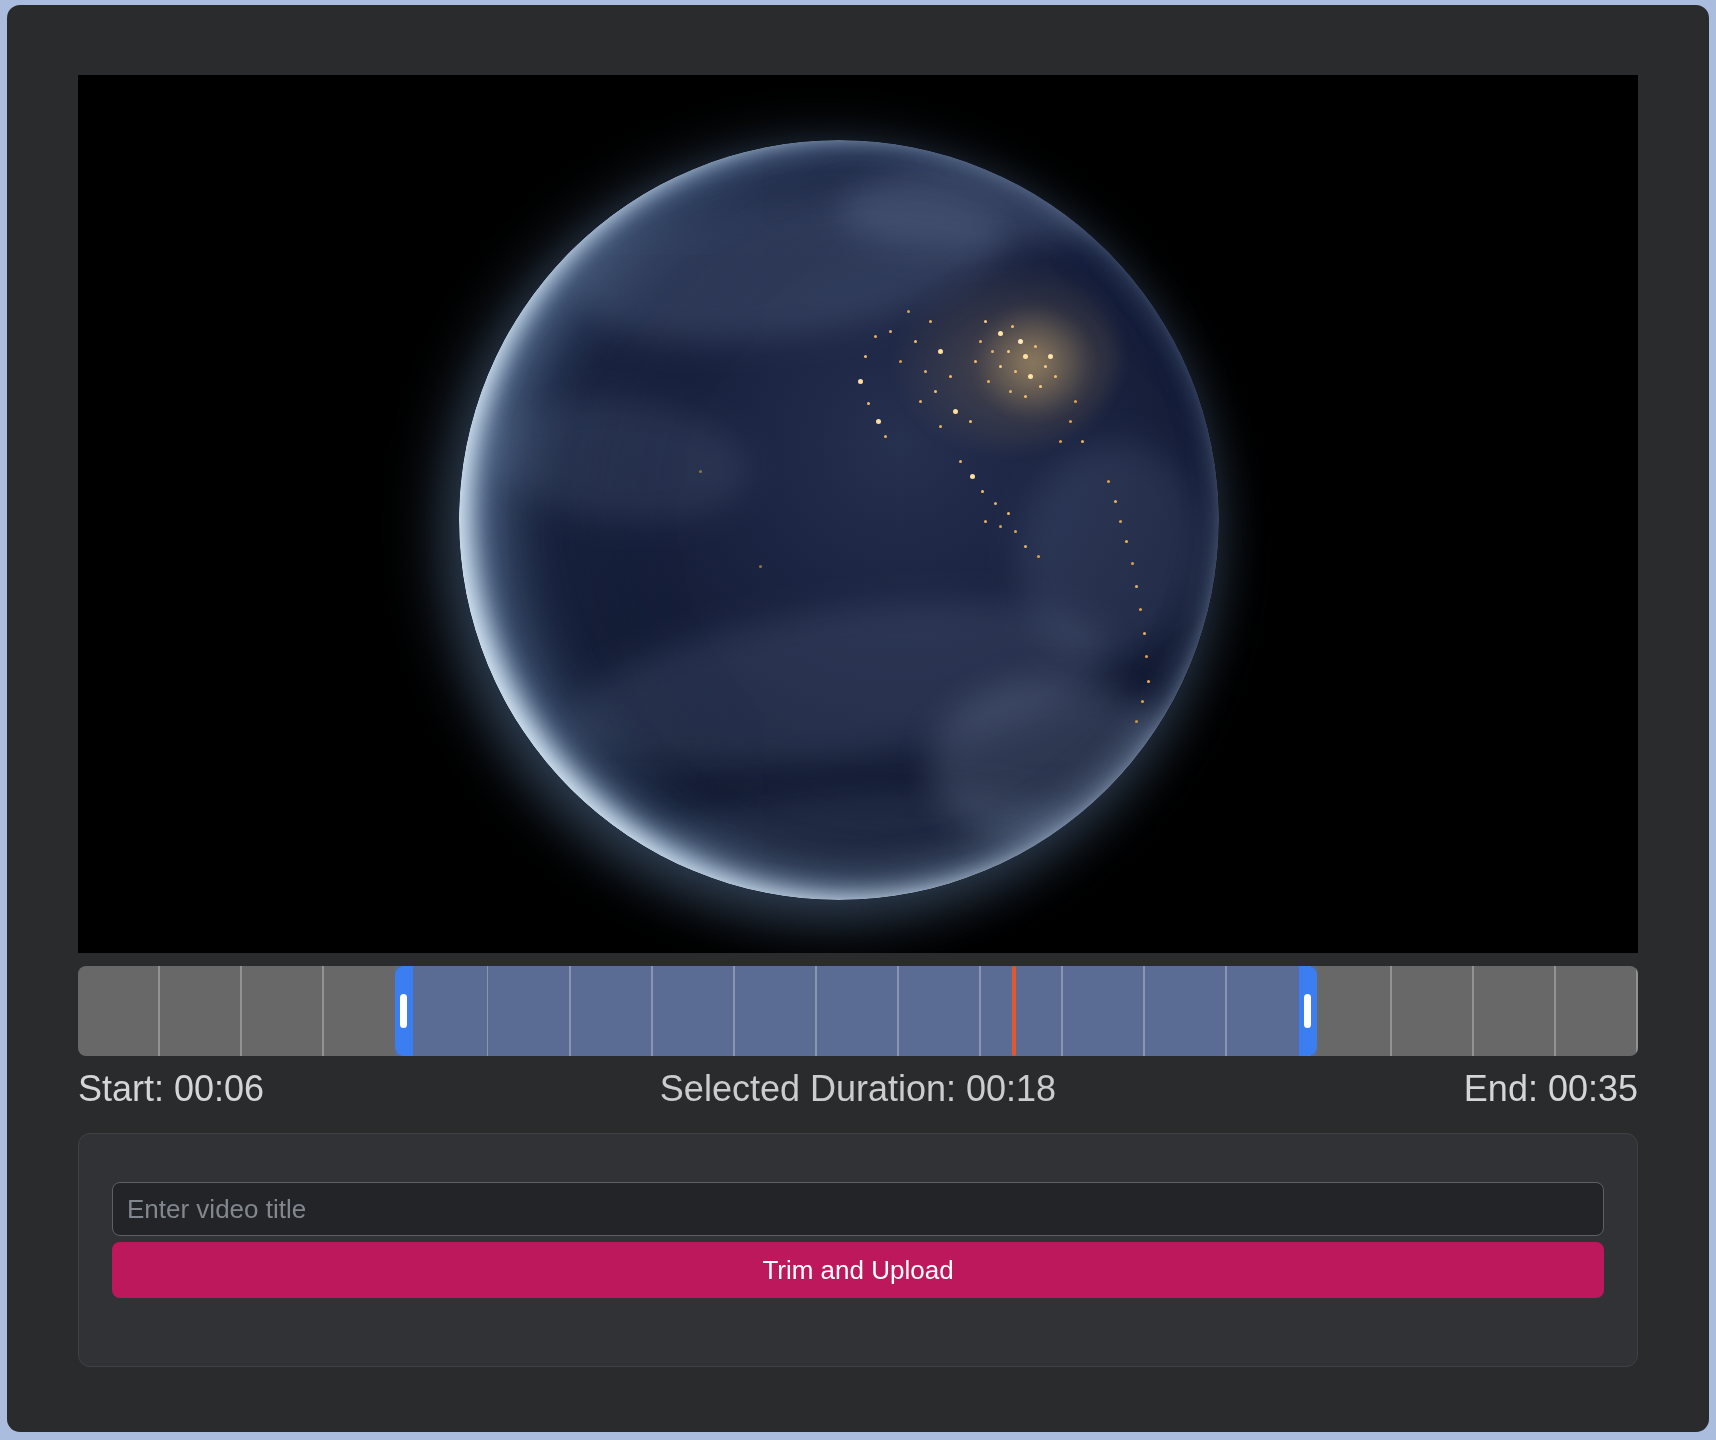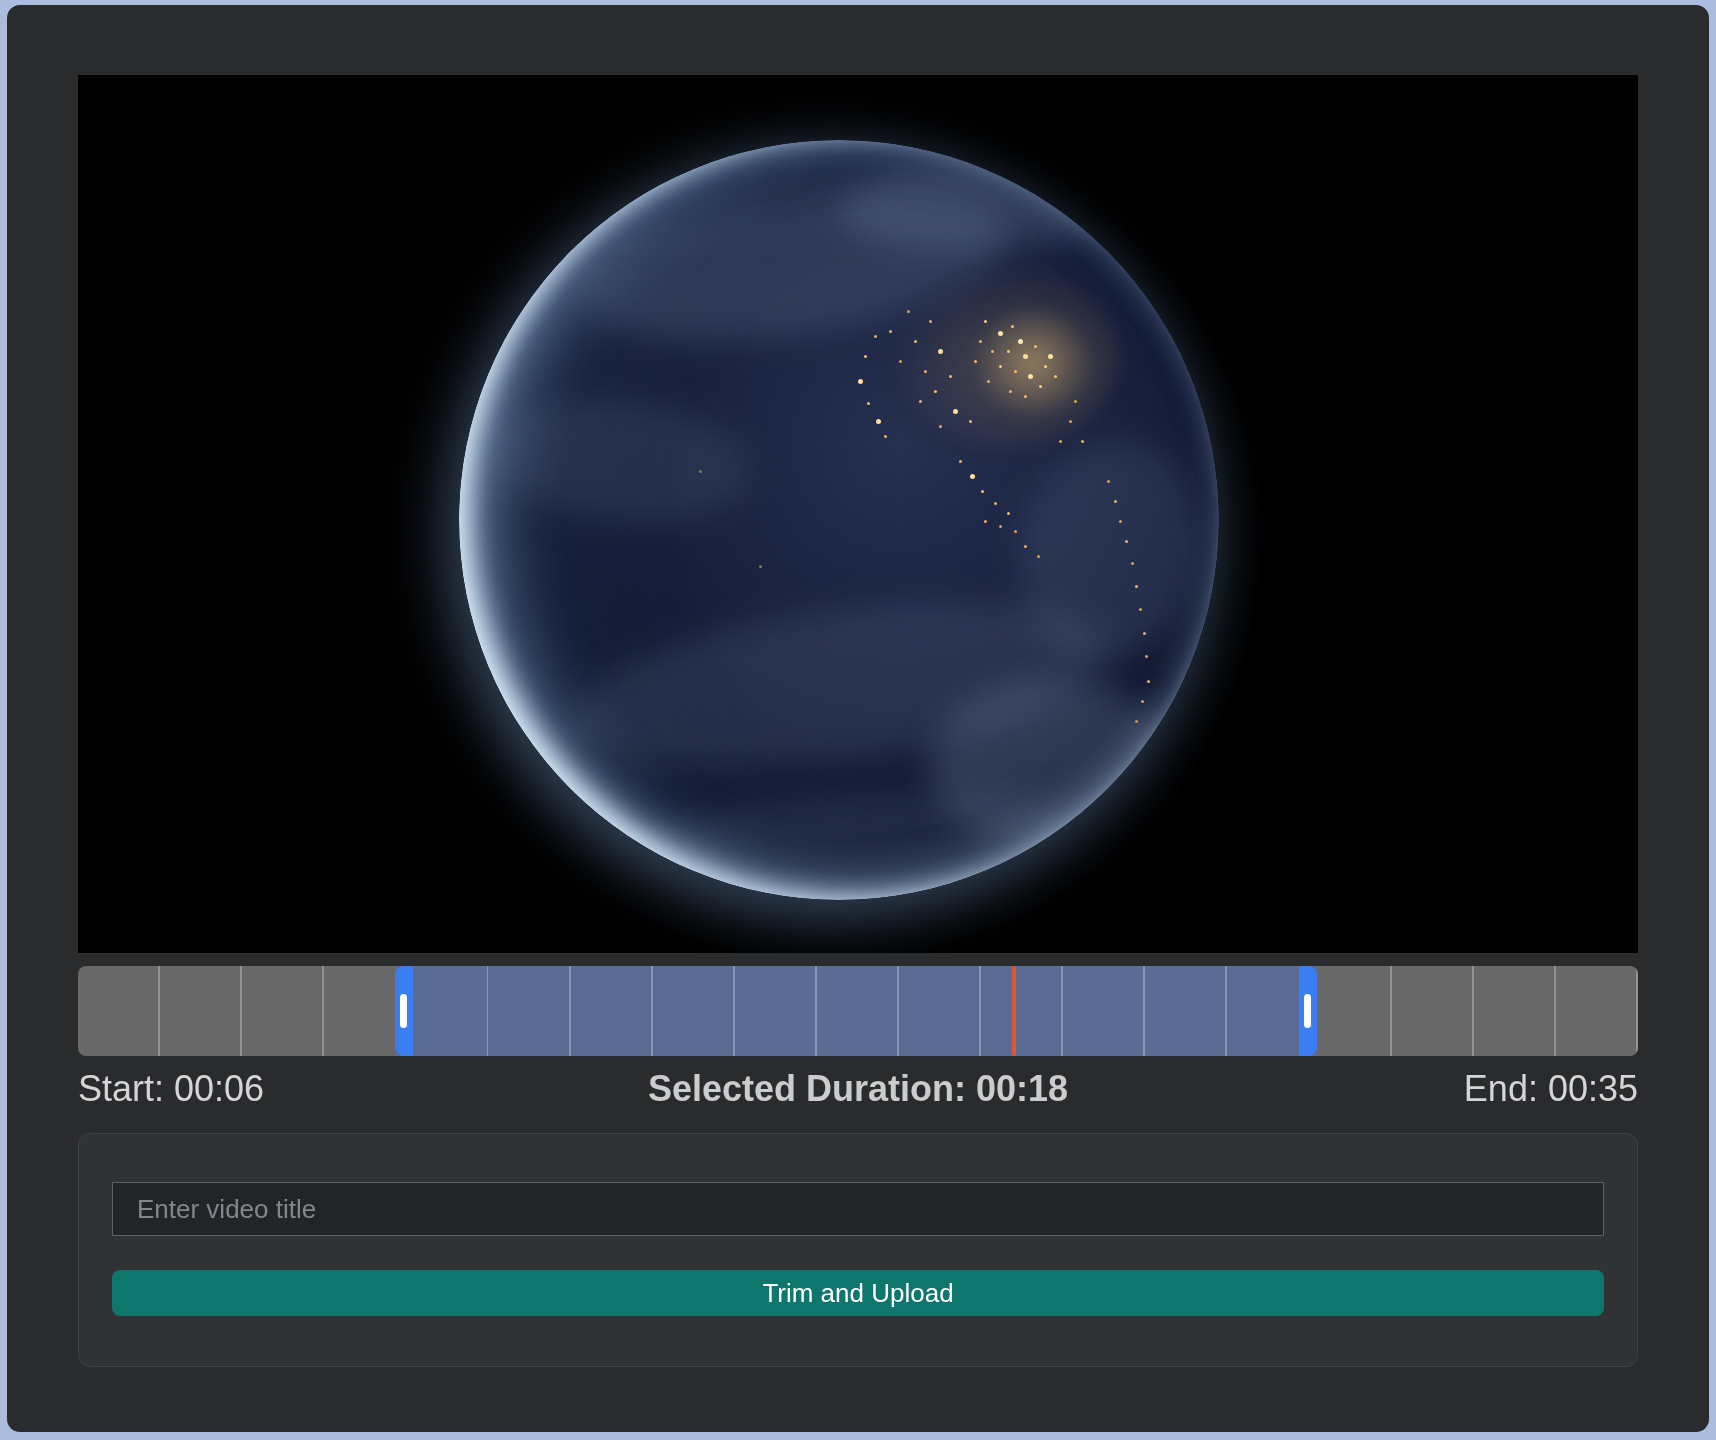--- a/index.html
+++ b/index.html
@@ -143,21 +143,21 @@
 
   
   .time-labels{
     position:absolute;
     left:71px;top:1066px;width:1560px;height:36px;
     display:flex;align-items:center;justify-content:space-between;
     color:#d4d5d7;font-size:36px;line-height:36px;
   }
   .time-labels .duration{
     position:absolute;left:0;right:0;text-align:center;
-    font-weight:700;color:#cbccce;
+    font-weight:400;color:#cbccce;
   }
 
   
   .form-card{
     position:absolute;
     left:71px;top:1128px;
     width:1560px;height:234px;
     box-sizing:border-box;
     background:#313236;
     border:1px solid #3f4145;
@@ -167,32 +167,32 @@
   .form-label{
     display:block;
     color:#dcdde0;font-size:26px;line-height:32px;
   }
   .title-input{
     display:block;box-sizing:border-box;
     margin-top:20px;
     width:100%;height:54px;
     background:#232427;
     border:1px solid #5d6065;
-    border-radius:0;
-    padding:0 24px;
+    border-radius:8px;
+    padding:0 14px;
     color:#86efac;font-size:26px;
     font-family:"Liberation Sans", sans-serif;
     outline:none;
   }
   .title-input::placeholder{color:#82878f;}
   .submit-btn{
     display:block;box-sizing:border-box;
-    margin-top:34px;
-    width:100%;height:46px;
-    background:#0f766e;
+    margin-top:6px;
+    width:100%;height:56px;
+    background:#be185d;
     border:none;border-radius:8px;
     color:#ffffff;font-size:26px;font-weight:500;
     font-family:"Liberation Sans", sans-serif;
     cursor:pointer;
   }
 </style>
 </head>
 <body>
 
 <div class="app-window">

